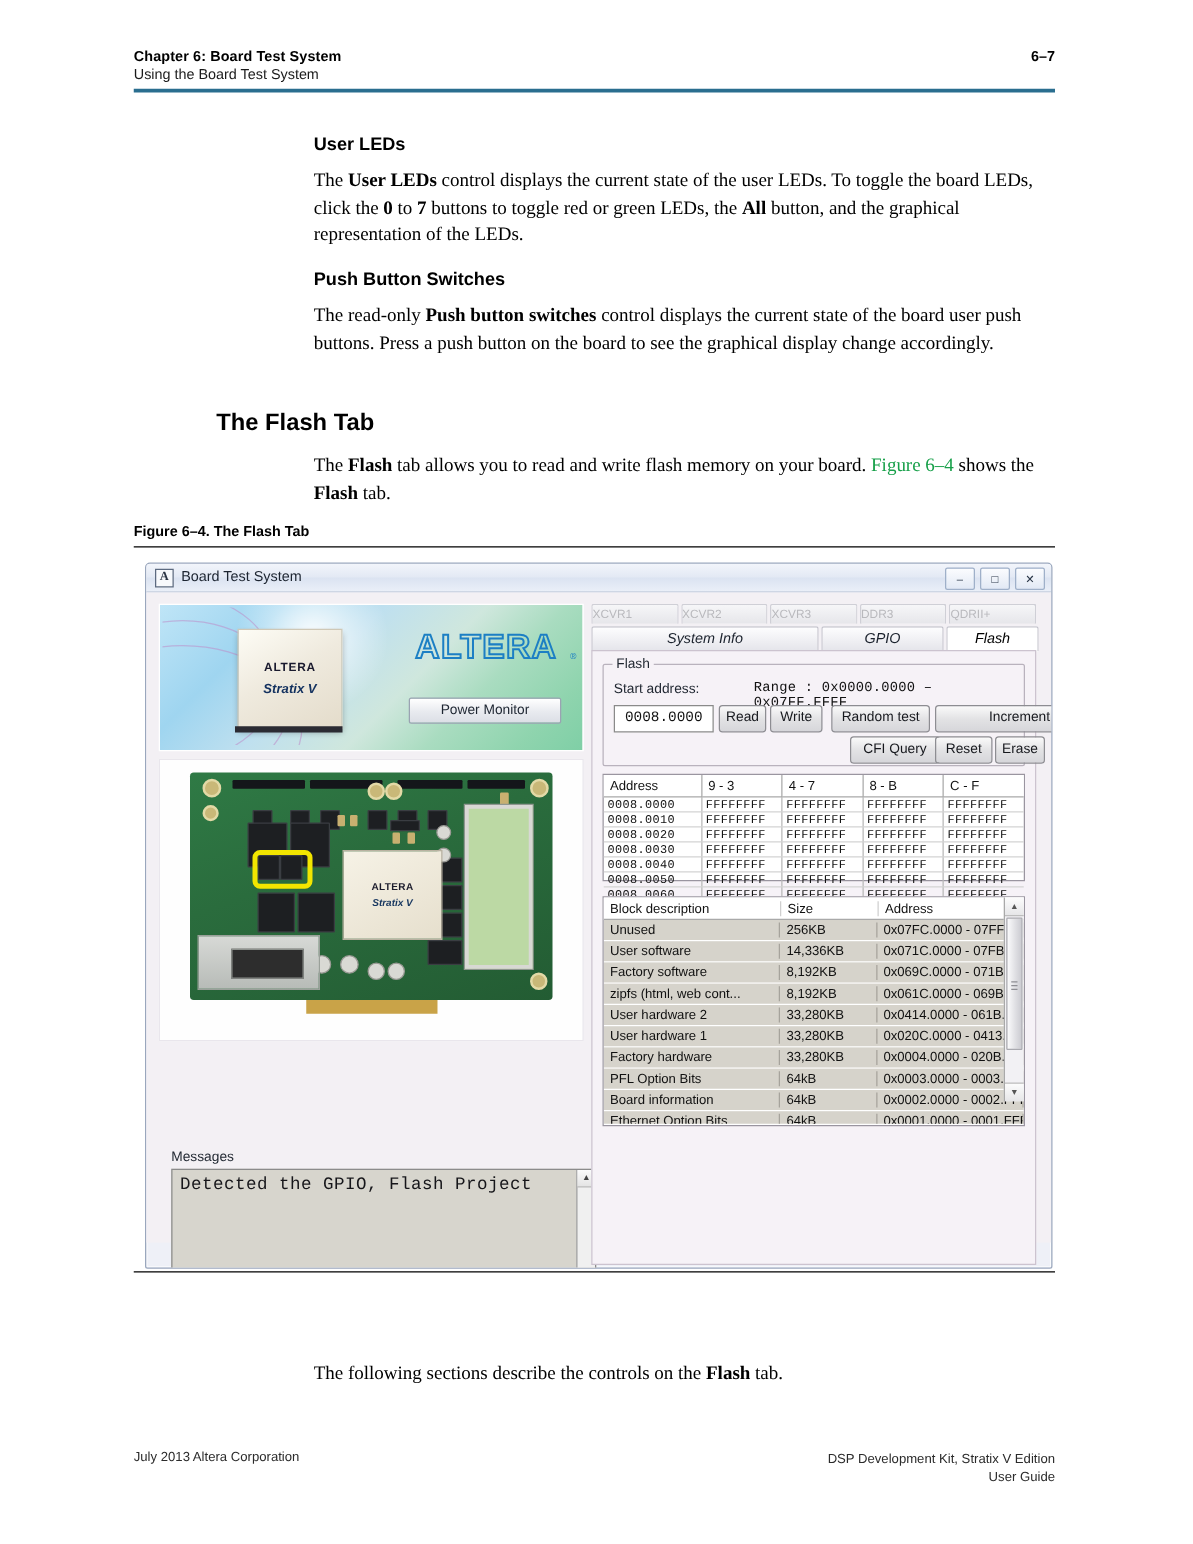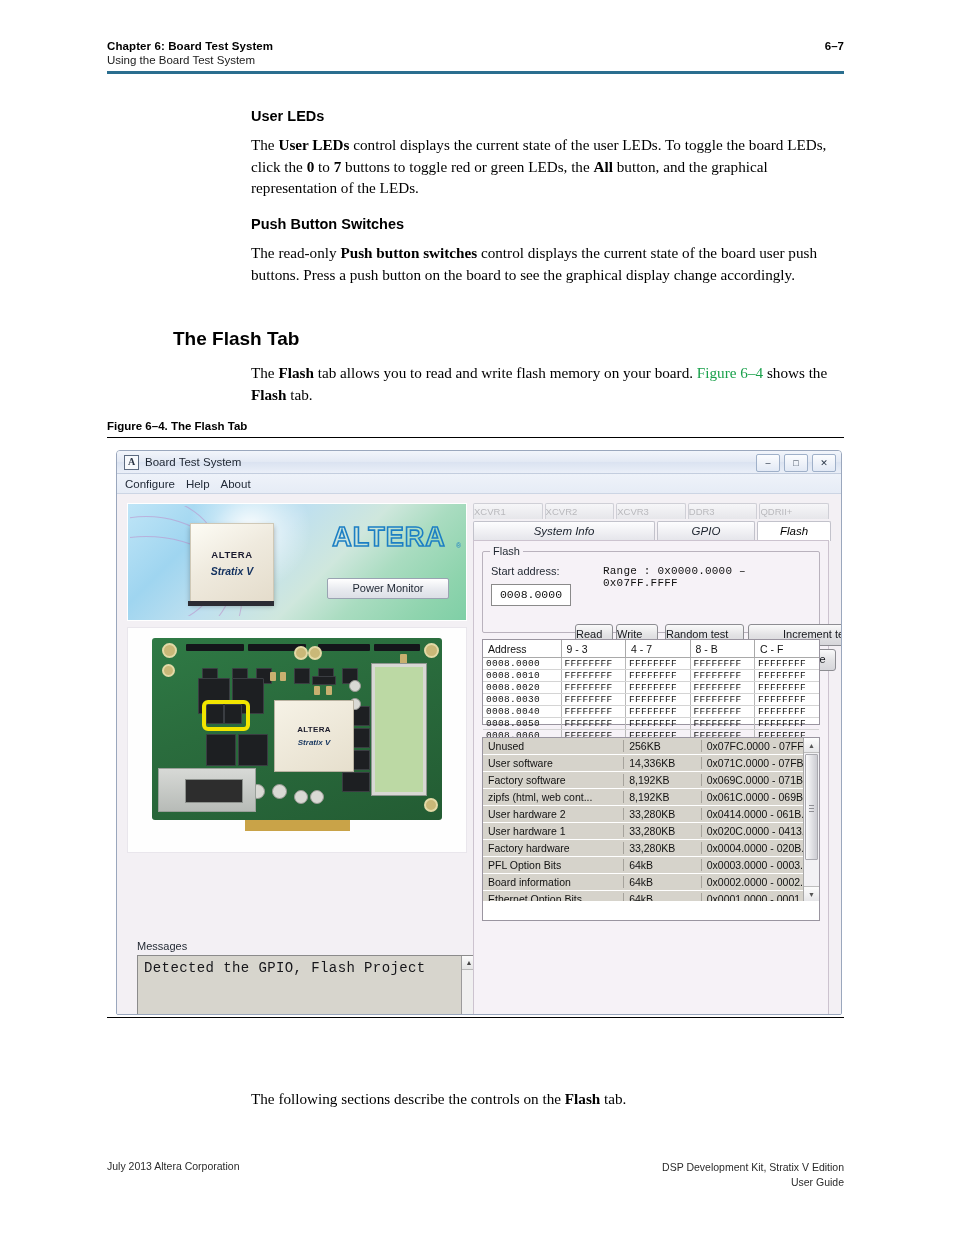--- a/index.html
+++ b/index.html
@@ -253,24 +253,24 @@
     position:absolute; left:120px; top:13px;
     font-family:"Liberation Mono", monospace; font-size:11px; color:#111; letter-spacing:.2px;
   }
   .addr-input {
     position:absolute; left:8px; top:32px; width:78px; height:20px;
     background:#fff; border:1px solid #8a8a8a;
     font-family:"Liberation Mono", monospace; font-size:11.5px;
     line-height:20px; text-align:center; color:#111;
   }
   .btn {
-    position:absolute; height:20px; line-height:19px; 
+    position:absolute; height:20px; line-height:19px; text-align:center;
     border:1px solid #8d8d92; border-radius:3px;
     background:linear-gradient(to bottom,#fafafa,#e2e2e4 52%,#d6d6da);
-    font-size:11px; color:#16181d;margin-top:40px;
+    font-size:11px; color:#16181d;
   }
   .btn-read { left:92px; top:32px; width:36px; }
   .btn-write { left:133px; top:32px; width:40px; }
   .btn-rand { left:182px; top:32px; width:77px; }
   .btn-incr { left:265px; top:32px; width:86px;padding-left:34px; }
   .btn-cfi  { left:197px; top:57px; width:70px; }
   .btn-reset{ left:265px; top:57px; width:44px; }
   .btn-erase{ left:313px; top:57px; width:38px; }
 
   
@@ -370,25 +370,20 @@
   <div class="titlebar">
     <div class="title-icon">A</div>
     <div class="title-text">Board Test System</div>
     <div class="win-btns">
       <div class="win-btn">–</div>
       <div class="win-btn">□</div>
       <div class="win-btn">✕</div>
     </div>
   </div>
 
-  <div class="menubar">
-    <span>Configure</span>
-    <span>Help</span>
-    <span>About</span>
-  </div>
 
   <div class="app-body">
 
     <div class="left-col">
 
       <div class="banner">
         <div class="banner-left">
           <div class="swirl" style="left:-60px; top:-10px; width:150px; height:130px;"></div>
           <div class="swirl" style="left:-70px; top:10px; width:170px; height:130px;"></div>
           <div class="swirl" style="left:-80px; top:30px; width:190px; height:130px;"></div>
@@ -571,20 +566,25 @@
                   <td>FFFFFFFF</td>
                   <td>FFFFFFFF</td>
                   <td>FFFFFFFF</td>
                   <td>FFFFFFFF</td>
                 </tr>
               </tbody>
           </table>
         </div>
 
         <div class="blk-wrap">
+          <div class="blk-head">
+            <div class="c1">Block description</div>
+            <div class="c2">Size</div>
+            <div class="c3">Address</div>
+          </div>
           <div class="blk-rows">
               <div class="blk-row">
                 <div class="c1">Unused</div>
                 <div class="c2">256KB</div>
                 <div class="c3">0x07FC.0000 - 07FF.FFFF</div>
               </div>
               <div class="blk-row">
                 <div class="c1">User software</div>
                 <div class="c2">14,336KB</div>
                 <div class="c3">0x071C.0000 - 07FB.FFFF</div>

